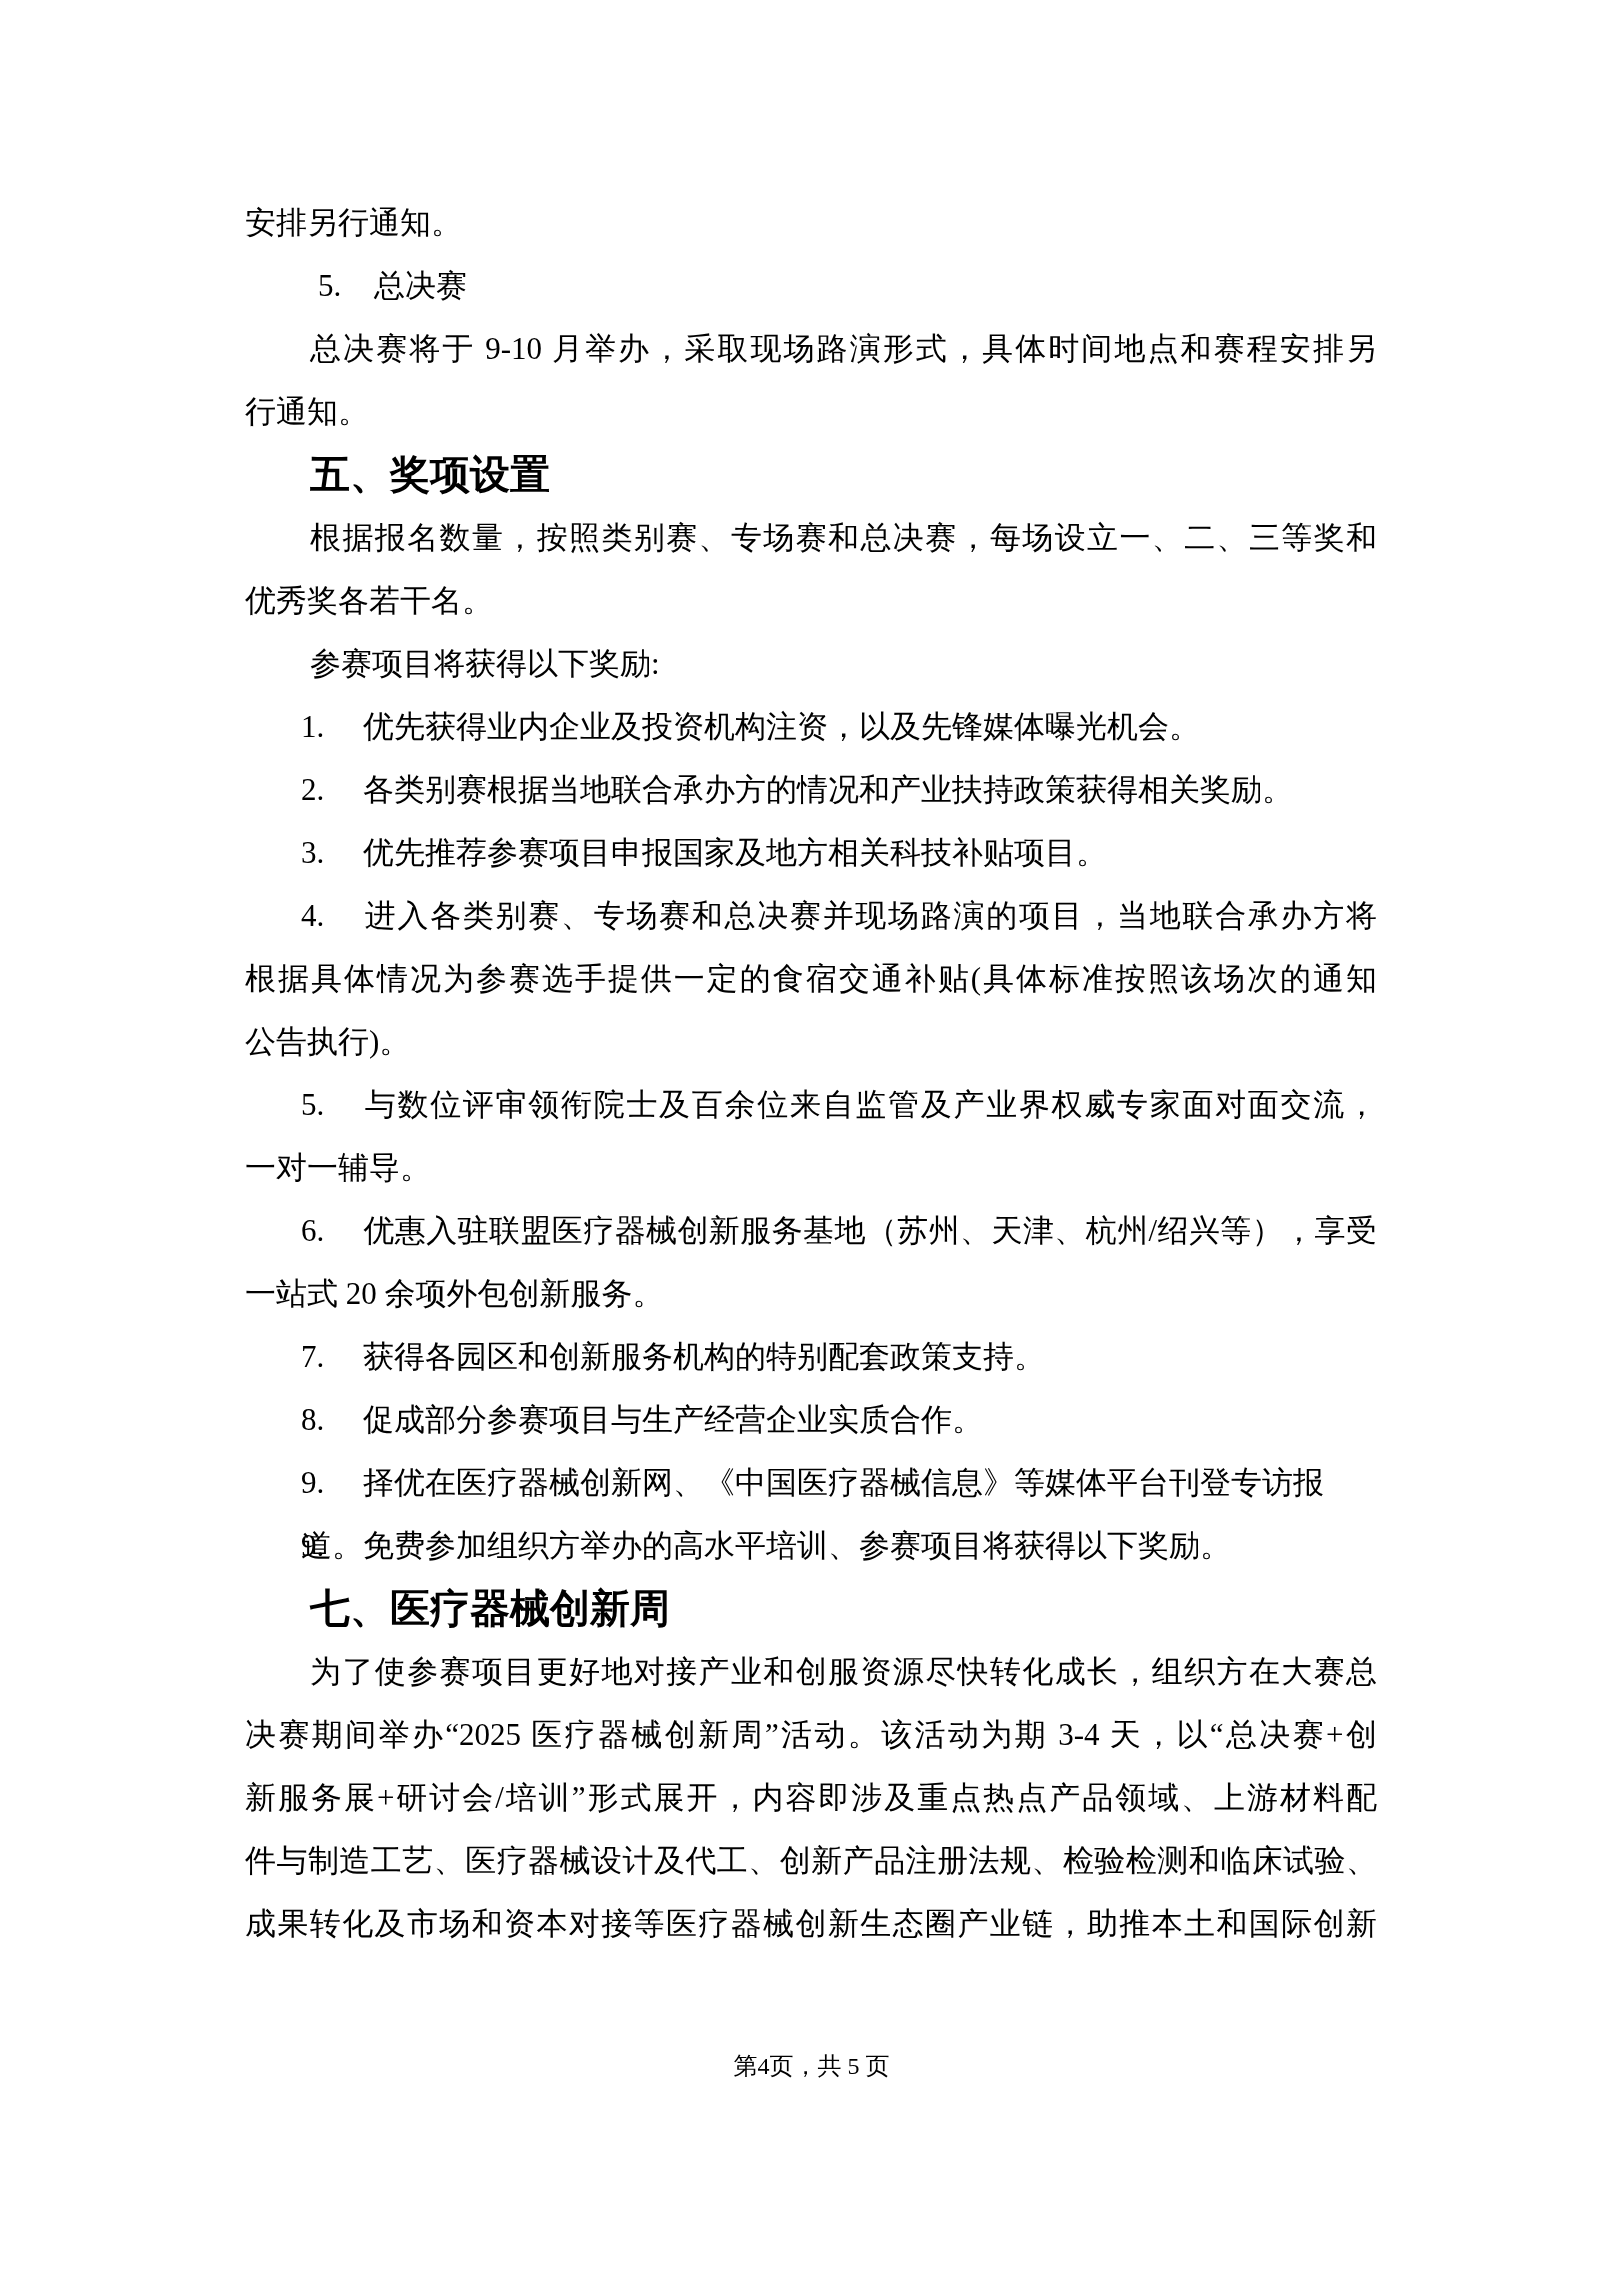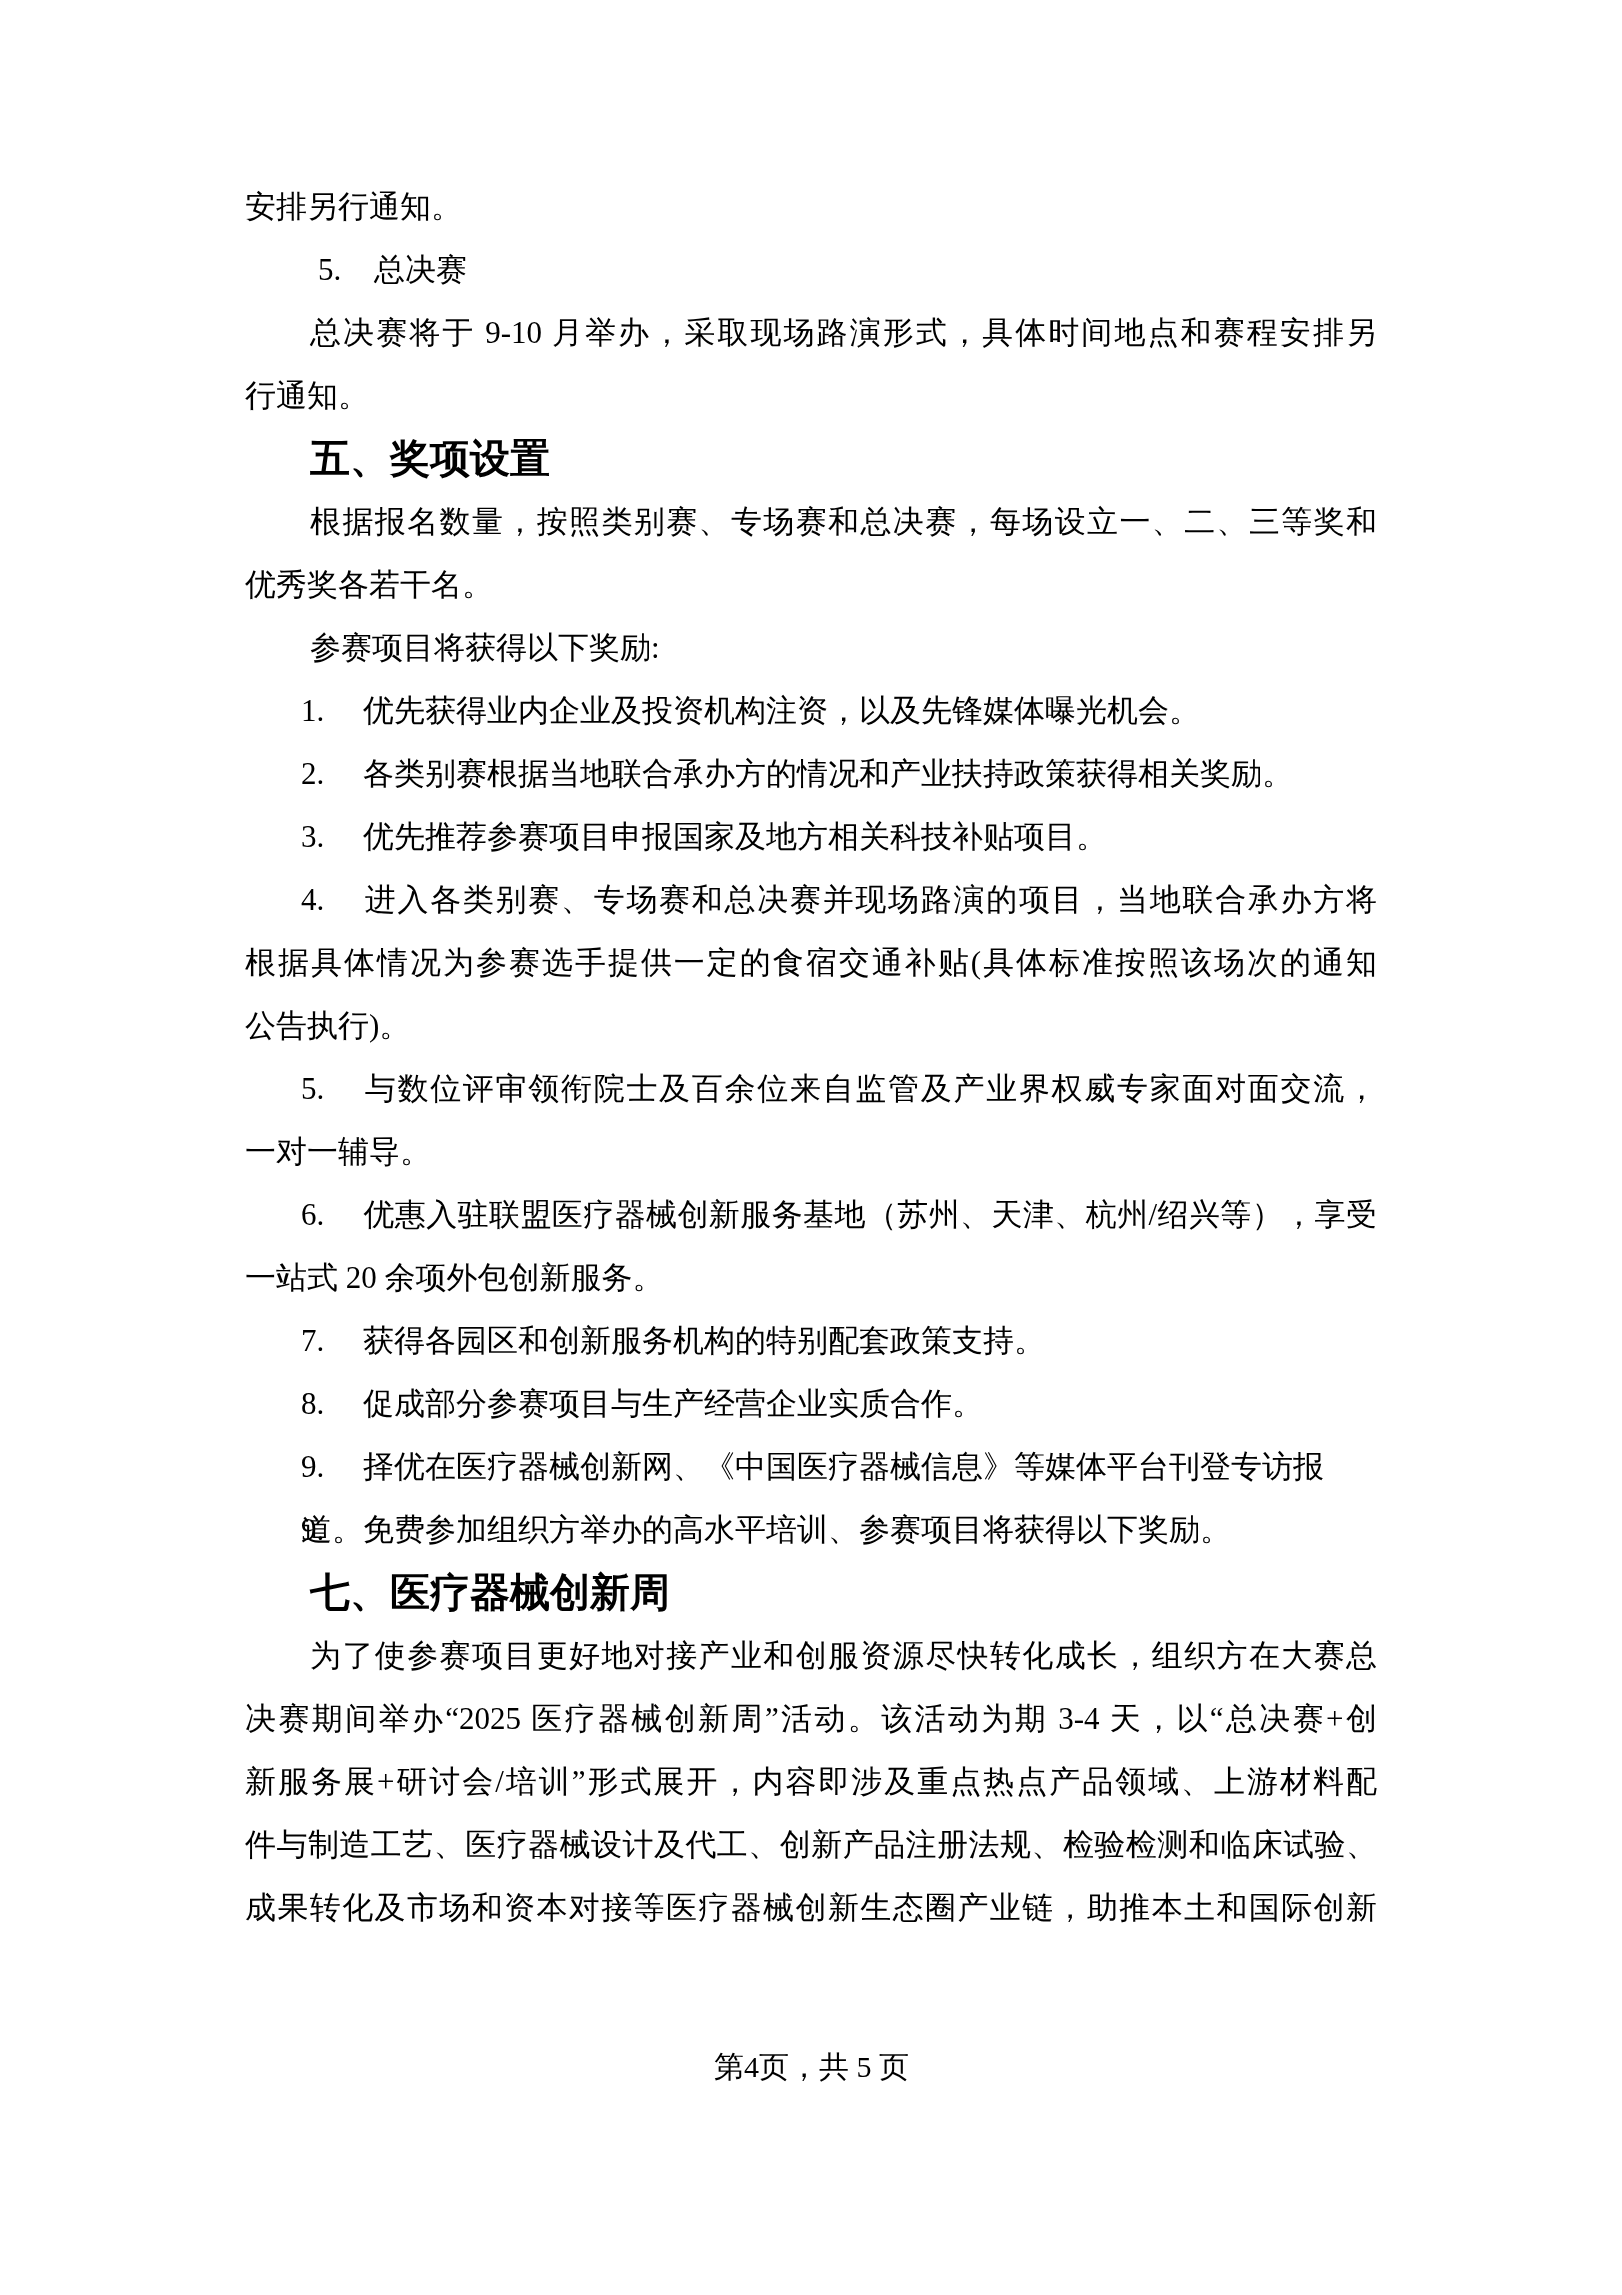--- a/index.html
+++ b/index.html
@@ -8,21 +8,21 @@
     width: 1623px;
     height: 2295px;
     background: #ffffff;
     color: #000000;
     font-family: "Liberation Serif", "DejaVu Serif", serif;
     overflow: hidden;
   }
   .content {
     position: absolute;
     left: 245px;
-    top: 175px;
+    top: 191px;
     width: 1132px;
   }
   .line {
     height: 63px;
     line-height: 63px;
     font-size: 31px;
     white-space: normal;
   }
   .line.justify {
     text-align: justify;
@@ -48,21 +48,21 @@
     text-indent: 0;
   }
   .footer {
     position: absolute;
     left: 0;
     right: 0;
     top: 2047px;
     height: 39px;
     line-height: 39px;
     text-align: center;
-    font-size: 30px;
+    font-size: 24px;
     font-family: "Liberation Serif", "DejaVu Serif", serif;
     color: #000000;
   }
 </style>
 </head>
 <body>
 
 <div class="page">
   <div class="content" id="doc-content">
       <div class="line plain">安排另行通知。</div>

